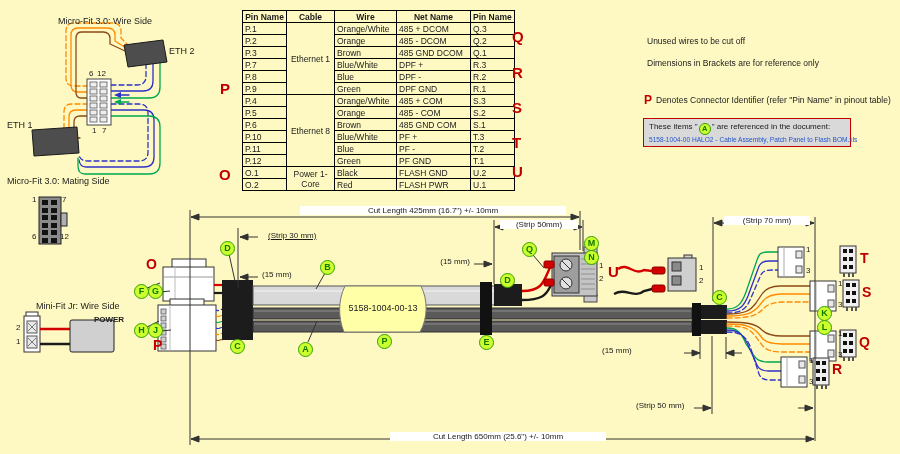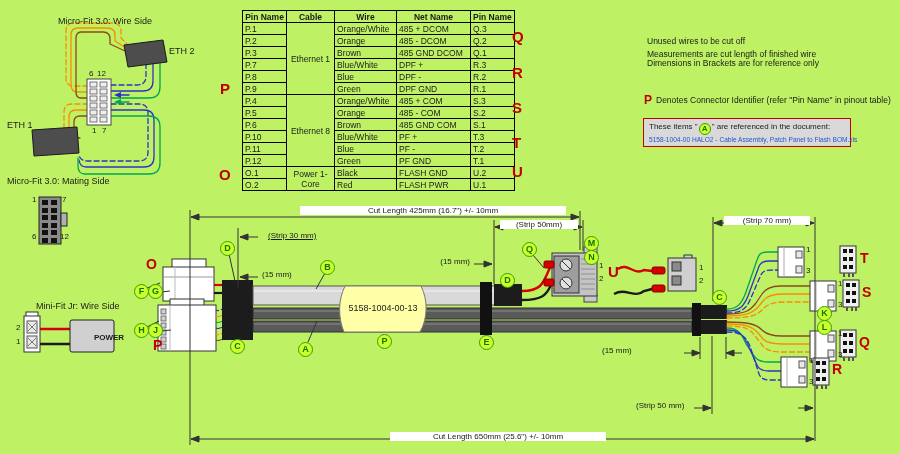--- a/index.html
+++ b/index.html
@@ -1,16 +1,16 @@
 <!DOCTYPE html>
 <html><head>
 <meta charset="utf-8">
 <style>
   html,body{margin:0;padding:0;background:#fff;}
-  .canvas{position:relative;width:900px;height:454px;background:#bef264;overflow:hidden;
+  .canvas{position:relative;width:900px;height:454px;background:#fef9c3;overflow:hidden;
           font-family:"Liberation Sans","DejaVu Sans",sans-serif;color:#1a1a1a;}
   .abs{position:absolute;}
   svg{position:absolute;left:0;top:0;}
   .ttl{font-size:9px;white-space:nowrap;}
   .dim{font-size:8px;white-space:nowrap;}
   .wbg{background:#fff;padding:0 3px;text-align:center;}
   .pinlbl{font-size:8px;white-space:nowrap;}
   .redltr{color:#c00000;font-weight:bold;font-size:14px;white-space:nowrap;}
   .redltr.big{font-size:15px;}
   .co{width:13px;height:13px;border-radius:50%;background:#ccff2e;border:1.5px solid #33a000;
@@ -368,21 +368,21 @@
     <line x1="147" y1="327" x2="159" y2="321"></line>
     <line x1="161" y1="331" x2="171" y2="330"></line>
   </g>
 </svg>
 
 <div class="abs ttl" style="left:58px;top:16px;">Micro-Fit 3.0: Wire Side</div>
 <div class="abs ttl" style="left:169px;top:46px;">ETH 2</div>
 <div class="abs ttl" style="left:7px;top:120px;">ETH 1</div>
 <div class="abs ttl" style="left:7px;top:176px;">Micro-Fit 3.0: Mating Side</div>
 <div class="abs ttl" style="left:36px;top:301px;">Mini-Fit Jr: Wire Side</div>
-<div class="abs powerlbl" style="left:70px;top:333px;width:56px;padding-left:11px;">POWER</div>
+<div class="abs powerlbl" style="left:70px;top:315px;width:56px;padding-left:11px;">POWER</div>
 
 <div class="abs pinlbl" style="left:89px;top:69px;">6</div>
 <div class="abs pinlbl" style="left:97px;top:69px;">12</div>
 <div class="abs pinlbl" style="left:92px;top:126px;">1</div>
 <div class="abs pinlbl" style="left:102px;top:126px;">7</div>
 
 <div class="abs pinlbl" style="left:32px;top:195px;">1</div>
 <div class="abs pinlbl" style="left:62px;top:195px;">7</div>
 <div class="abs pinlbl" style="left:32px;top:232px;">6</div>
 <div class="abs pinlbl" style="left:60px;top:232px;">12</div>
@@ -501,21 +501,20 @@
 
 <div class="abs redltr big" style="left:220px;top:80px;">P</div>
 <div class="abs redltr big" style="left:219px;top:166px;">O</div>
 <div class="abs redltr big" style="left:512px;top:28px;">Q</div>
 <div class="abs redltr big" style="left:512px;top:64px;">R</div>
 <div class="abs redltr big" style="left:512px;top:99px;">S</div>
 <div class="abs redltr big" style="left:512px;top:134px;">T</div>
 <div class="abs redltr big" style="left:512px;top:163px;">U</div>
 
 <div class="abs notes" style="left:647px;top:37px;">Unused wires to be cut off</div>
-<div class="abs notes" style="left:647px;top:50px;">Measurements are cut length of finished wire</div>
 <div class="abs notes" style="left:647px;top:59px;">Dimensions in Brackets are for reference only</div>
 <div class="abs redltr" style="left:644px;top:93px;font-size:12px;">P</div>
 <div class="abs notes" style="left:656px;top:96px;">Denotes Connector Identifier (refer "Pin Name" in pinout table)</div>
 
 <div class="abs refbox" style="left:643px;top:118px;">
   <div class="refline1"><span>These items "</span><span class="co small">A</span><span>" are referenced in the document:</span></div>
   <div class="reflink">5158-1004-00 HALO2 - Cable Assembly, Patch Panel to Flash BOM.xls</div>
 </div>
 
 <div class="abs dim wbg" style="left:300px;top:206px;width:260px;">Cut Length 425mm (16.7") +/- 10mm</div>

